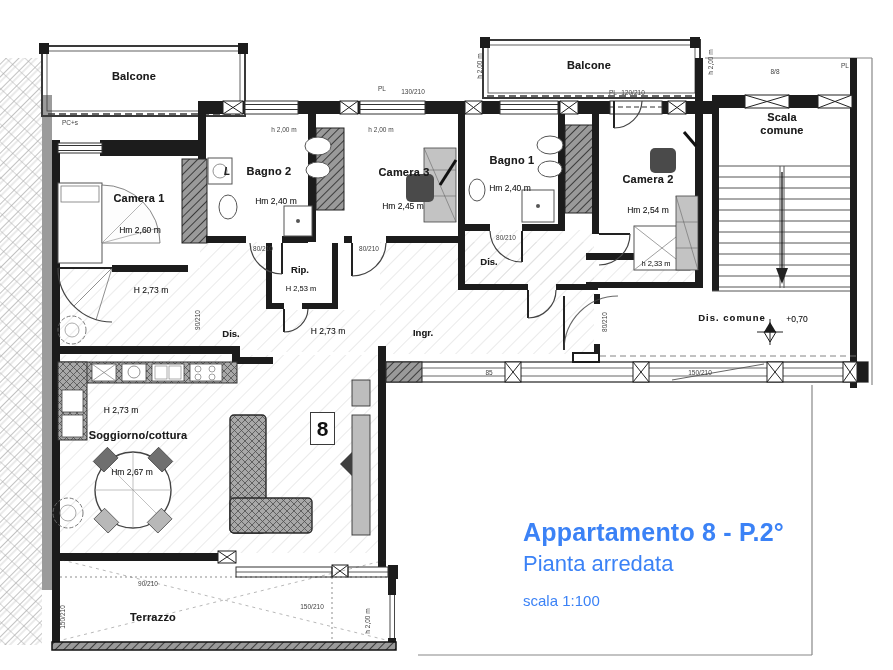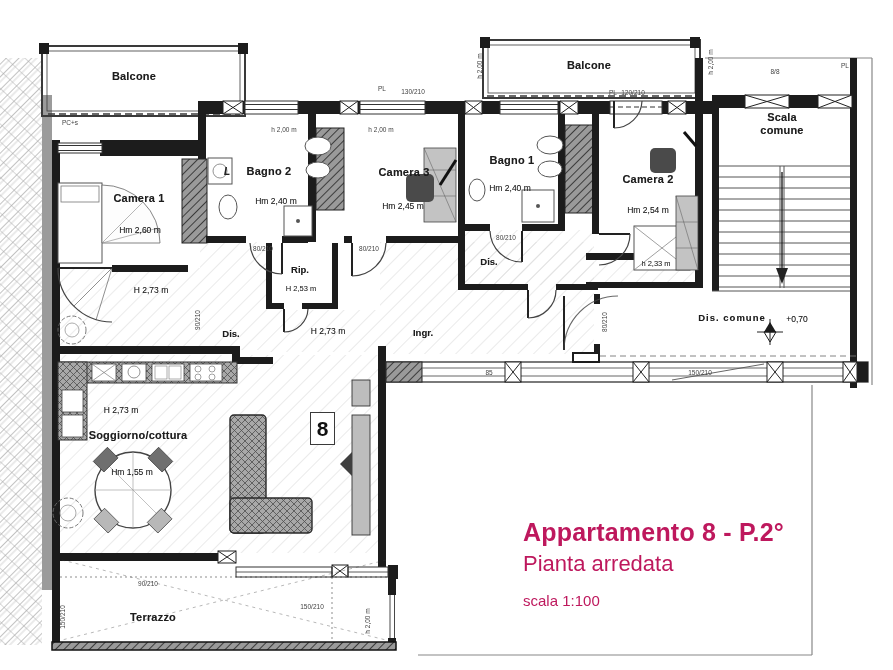--- a/index.html
+++ b/index.html
@@ -10,21 +10,21 @@
        font-weight:bold;z-index:4;text-shadow:0 0 .6px rgba(0,0,0,.35);}
   .room{font-size:11px;letter-spacing:.2px;}
   .room-sm{font-size:9.5px;}
   .hgt{font-weight:normal;font-size:8.5px;color:#222;}
   .hgt-sm{font-weight:normal;font-size:7.5px;color:#333;}
   .two-line{text-align:center;line-height:1.15;}
   .dim{position:absolute;font-size:6.5px;color:#3f3f3f;white-space:nowrap;z-index:4;}
   #badge{position:absolute;left:310px;top:412px;width:23px;height:31px;background:#fff;
          border:1.5px solid #3a3a3a;z-index:4;font-size:21px;font-weight:bold;color:#111;
          text-align:center;line-height:31px;}
-  #title-block{position:absolute;left:523px;top:518px;z-index:4;color:#be185d;}
+  #title-block{position:absolute;left:523px;top:518px;z-index:4;color:#3b82f6;}
   .title1{font-size:25px;font-weight:bold;letter-spacing:.2px;}
   .title2{font-size:22px;font-weight:normal;margin-top:4px;}
   .title3{font-size:15px;font-weight:normal;margin-top:15px;}
   
   #watermark{position:absolute;left:360px;top:254px;width:160px;height:78px;z-index:3;}
   .wm-blue{position:absolute;left:5px;top:7px;width:53px;height:42px;border-radius:5px;
     background:linear-gradient(135deg, rgba(79,79,200,.60) 38%, rgba(255,255,255,.85) 38%,
     rgba(255,255,255,.85) 52%, rgba(79,79,200,.60) 52%);}
   .wm-blue-bar{position:absolute;left:5px;top:52px;width:53px;height:6px;background:rgba(58,58,184,.55);}
   .wm-teal{position:absolute;left:64px;top:6px;width:38px;height:43px;border:4px solid rgba(39,181,165,.5);
@@ -433,21 +433,21 @@
 <span class="lbl room-sm" style="left:489px;top:261px;">Dis.</span>
 
 <span class="lbl room-sm" style="left:423px;top:332px;">Ingr.</span>
 <span class="lbl hgt" style="left:328px;top:331px;">H 2,73 m</span>
 
 <span class="lbl room-sm" style="left:714px;top:317px;letter-spacing:1px;padding-left:36px;">Dis. comune</span>
 <span class="lbl hgt" style="left:797px;top:319px;">+0,70</span>
 
 <span class="lbl room" style="left:138px;top:435px;">Soggiorno/cottura</span>
 <span class="lbl hgt" style="left:121px;top:410px;">H 2,73 m</span>
-<span class="lbl hgt" style="left:132px;top:472px;">Hm 1,55 m</span>
+<span class="lbl hgt" style="left:132px;top:472px;">Hm 2,67 m</span>
 
 <span class="lbl room" style="left:153px;top:617px;">Terrazzo</span>
 
 <div id="badge">8</div>
 
 <div id="dims">
       <span class="dim" style="left: 70px; top: 122px; transform: translate(-50%, -50%) rotate(0deg);">PC+s</span>
       <span class="dim" style="left: 382px; top: 88px; transform: translate(-50%, -50%) rotate(0deg);">PL</span>
       <span class="dim" style="left: 413px; top: 91px; transform: translate(-50%, -50%) rotate(0deg);">130/210</span>
       <span class="dim" style="left: 284px; top: 129px; transform: translate(-50%, -50%) rotate(0deg);">h 2,00 m</span>

